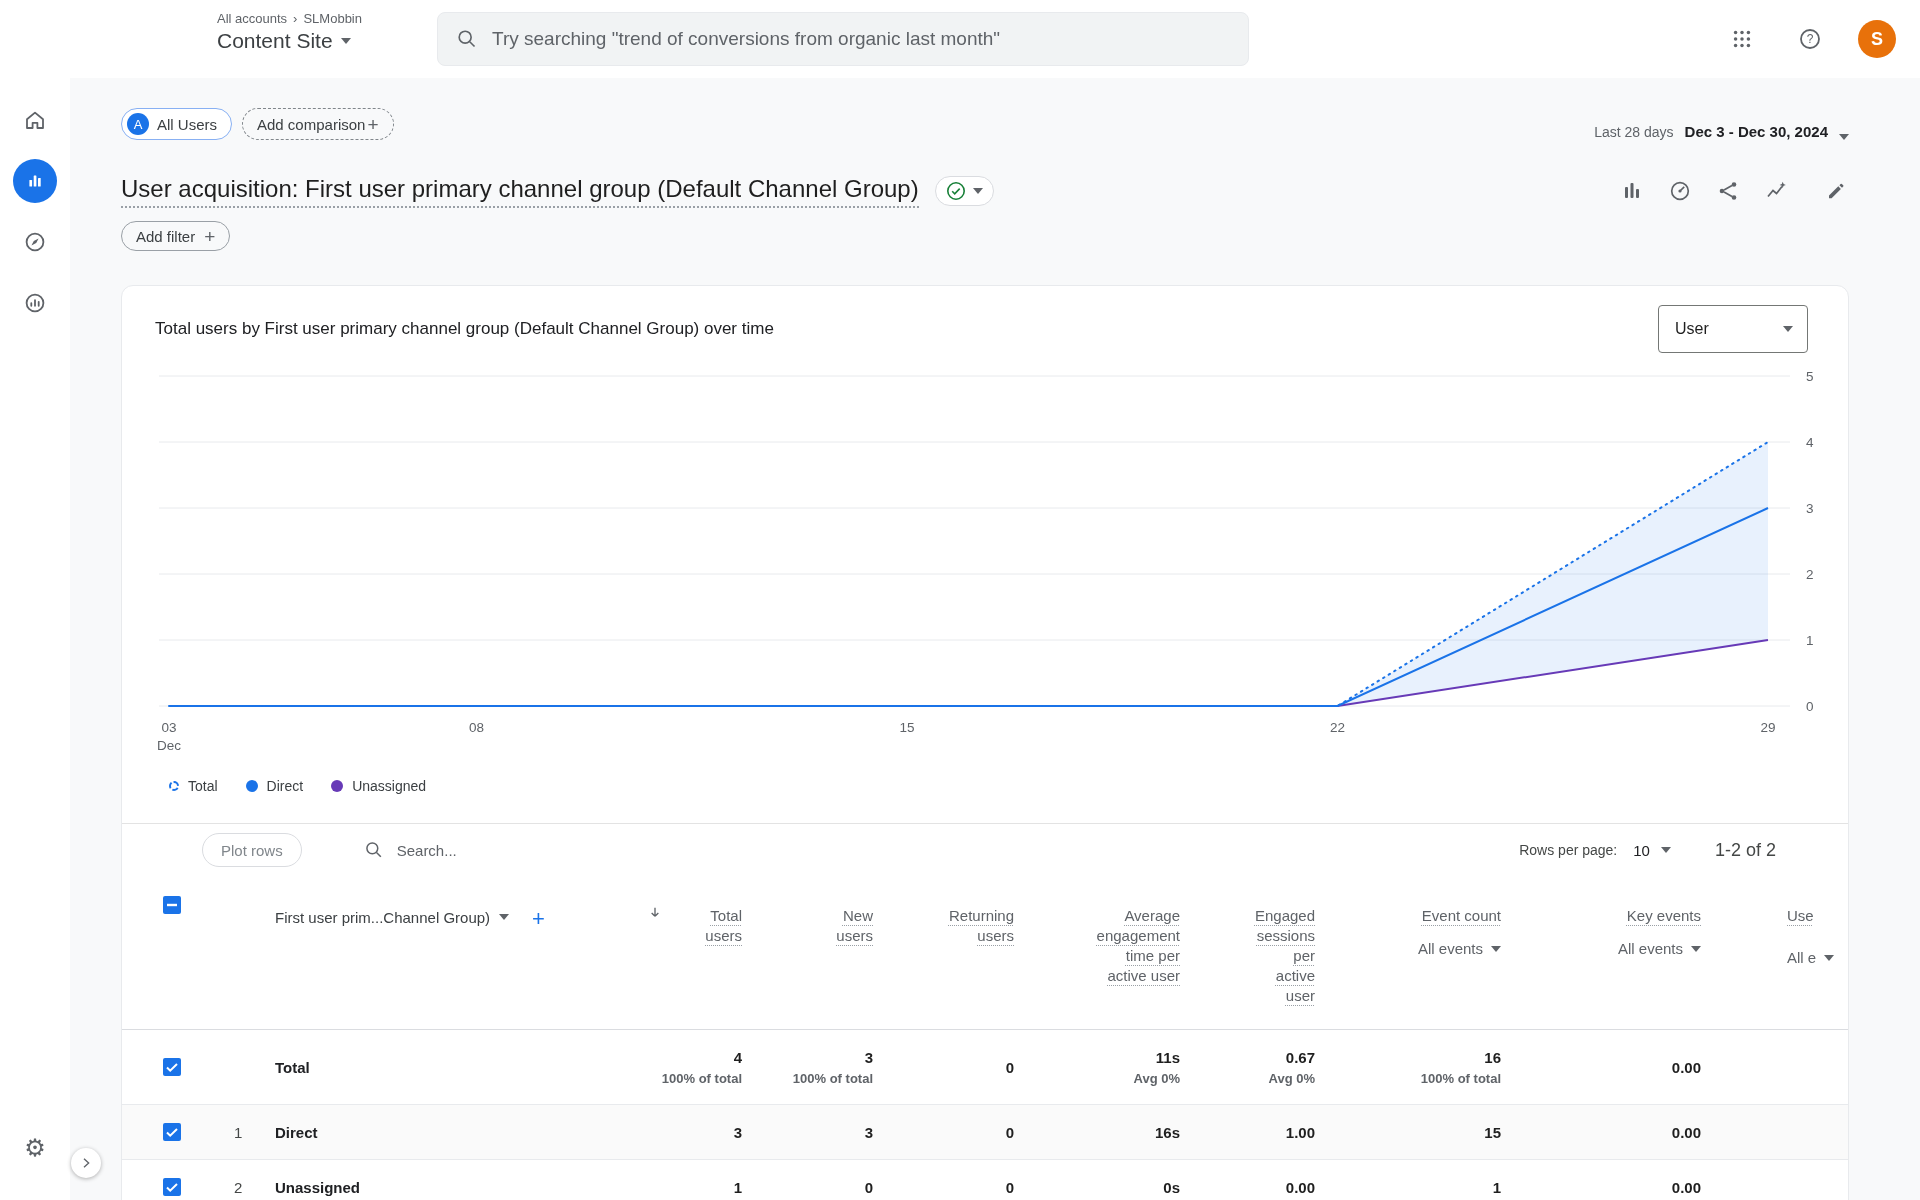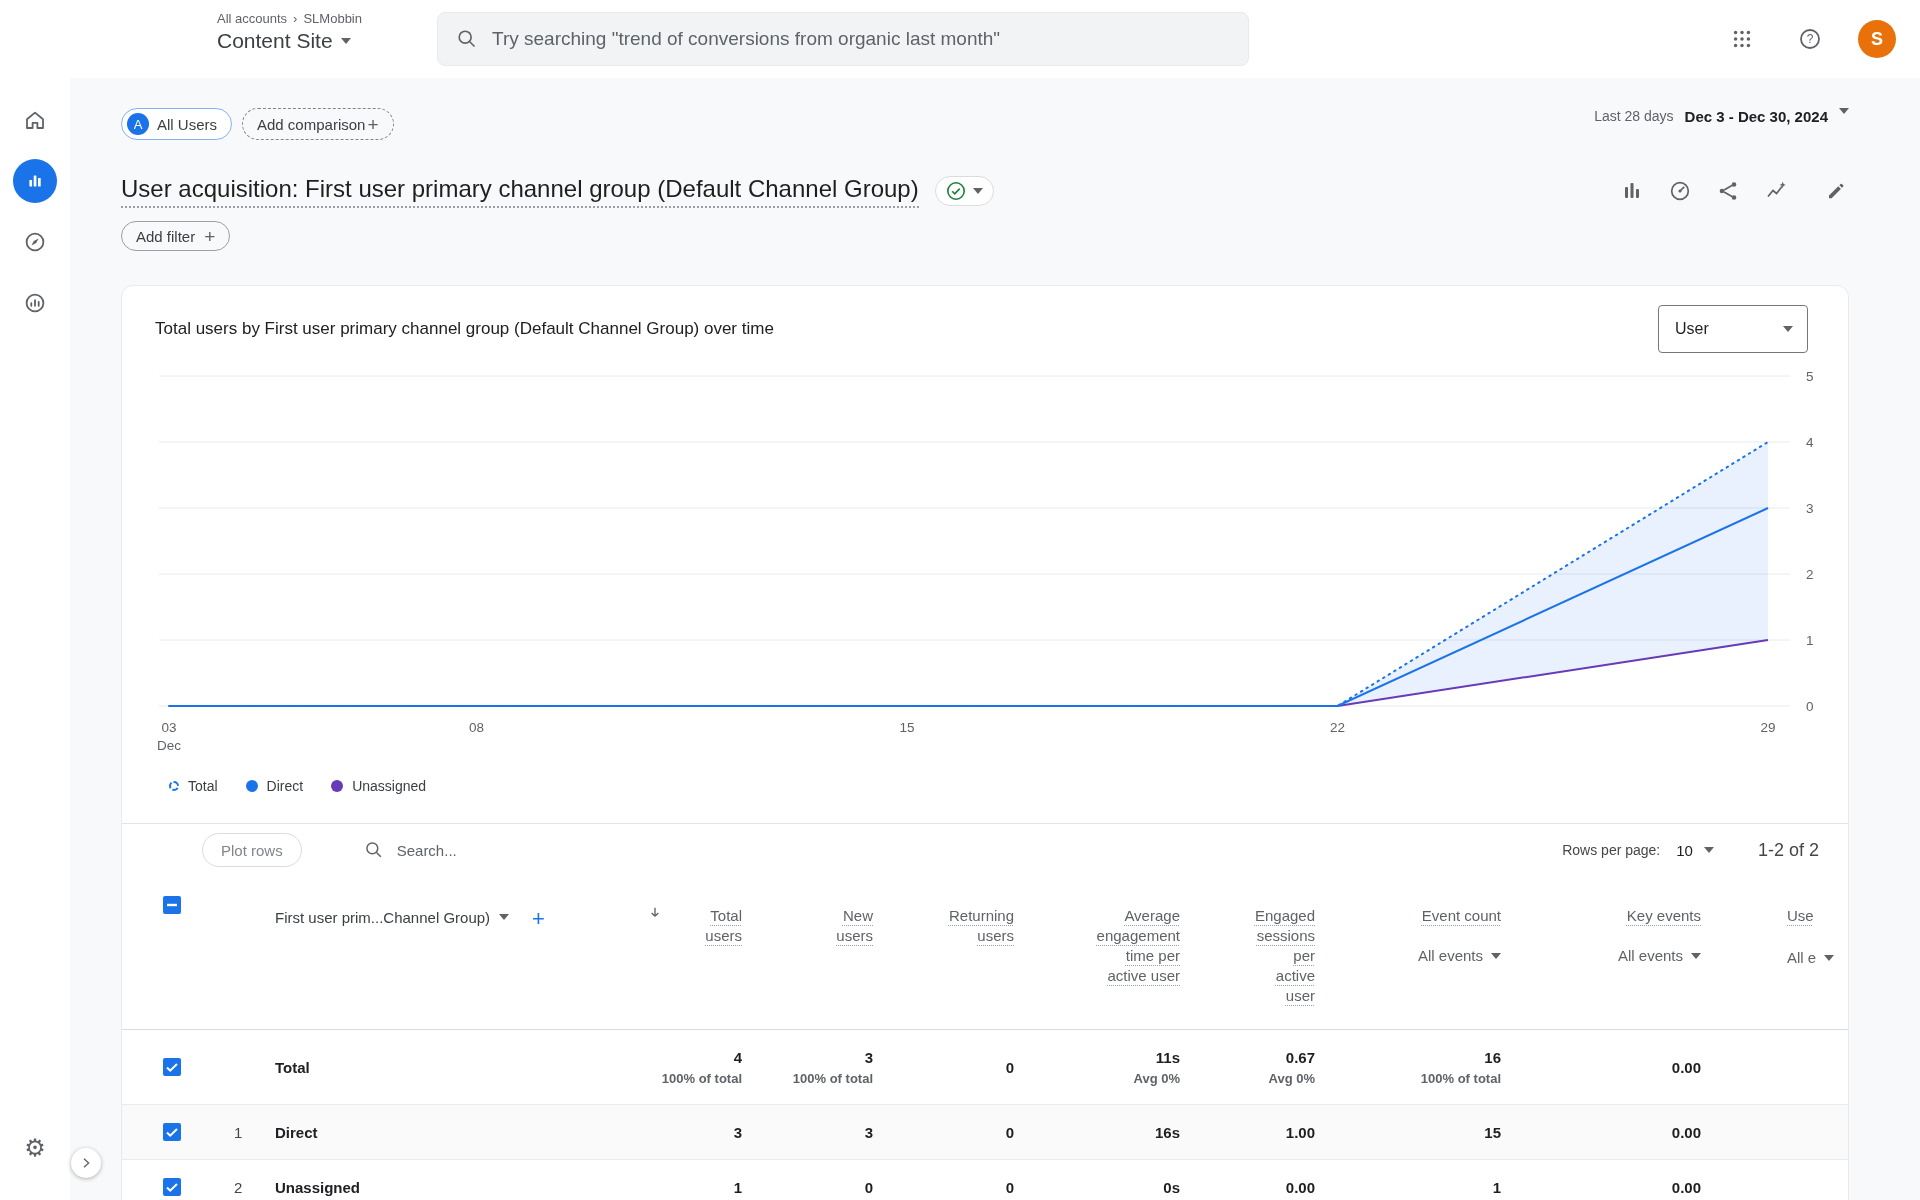--- a/index.html
+++ b/index.html
@@ -36,21 +36,21 @@
 
 
 .main{position:absolute;left:70px;top:78px;width:1850px;height:1122px;background:#f8f9fa;overflow:hidden}
 .chips-row{position:absolute;left:51px;top:30px;right:71px;height:32px;display:flex;align-items:center;gap:10px}
 .chip{height:32px;border-radius:16px;display:flex;align-items:center;background:#fff;cursor:pointer}
 .chip.all-users{border:1px solid #88b0f3;padding:0 14px 0 5px;gap:8px}
 .badge-a{width:22px;height:22px;border-radius:50%;background:#1a73e8;color:#fff;font-size:13px;display:flex;align-items:center;justify-content:center}
 .chip.dashed{border:1px dashed #80868b;background:transparent;padding:0 14px;gap:2px}
 .chip-label{font-size:15px;color:#3c4043}
 .plus{font-size:19px;color:#5f6368;line-height:1}
-.date-range{position:absolute;right:0;top:0;height:32px;display:flex;align-items:flex-start;gap:11px;cursor:pointer}
+.date-range{position:absolute;right:0;top:0;height:32px;display:flex;align-items:flex-end;gap:11px;cursor:pointer}
 .dr-preset{font-size:14px;color:#5f6368}
 .dr-range{font-size:15px;color:#202124;font-weight:bold}
 .title-row{position:absolute;left:51px;top:95px;right:71px;height:36px;display:flex;align-items:center}
 .page-title{font-size:24px;color:#1f1f1f;border-bottom:2px dotted #9aa0a6;padding-bottom:3px;white-space:nowrap}
 .title-badge{margin-left:16px;height:30px;border:1px solid #dadce0;border-radius:15px;background:#fff;display:flex;align-items:center;gap:7px;padding:0 10px;cursor:pointer}
 .title-actions{margin-left:auto;display:flex;align-items:center;gap:22px}
 .icon-24{width:26px;height:26px;display:flex;align-items:center;justify-content:center;cursor:pointer}
 .title-actions .edit{margin-left:12px}
 .filter-row{position:absolute;left:51px;top:140px;height:36px;display:flex;align-items:center}
 .chip.add-filter{height:30px;border:1px solid #9aa0a6;background:transparent;padding:0 14px;gap:9px;border-radius:15px}
@@ -66,40 +66,40 @@
 .legend-swatch{width:12px;height:12px;border-radius:50%;display:inline-block}
 .legend-swatch.dash{width:10px;height:10px;border:2px dashed #1a73e8;background:transparent}
 .tdivider{position:absolute;left:0;top:537px;width:100%;height:1px;background:#e3e3e3}
 
 
 .table-toolbar{position:absolute;left:0;top:538px;width:100%;height:52px;display:flex;align-items:center}
 .plot-rows{margin-left:80px;height:34px;padding:0 18px;border:1px solid #dadce0;border-radius:17px;font-size:15px;color:#80868b;background:#fff;display:flex;align-items:center;cursor:pointer}
 .tsearch{margin-left:62px;display:flex;align-items:center;gap:13px;flex:1}
 .tsearch input{border:none;outline:none;font-size:15px;color:#3c4043;width:420px;font-family:inherit;background:transparent}
 .tsearch input::placeholder{color:#5f6368}
-.toolbar-right{display:flex;align-items:center;margin-right:29px}
+.toolbar-right{display:flex;align-items:center;margin-right:72px}
 .rpp-label{font-size:14px;color:#444746}
 .rpp-value{font-size:15px;color:#202124;display:flex;align-items:center;gap:11px;margin-left:16px;cursor:pointer}
 .pagination{font-size:18px;color:#444746;margin-left:44px}
 .thead{position:absolute;left:0;top:590px;width:1835px;height:154px;display:grid;grid-template-columns:var(--tcols);border-bottom:1px solid #dadce0;background:#fff}
 .tbody{position:absolute;left:0;top:744px;width:1835px}
 .trow{display:grid;grid-template-columns:var(--tcols);border-bottom:1px solid #e8eaed;background:#fff}
 .trow.total-row{height:75px}
 .trow.data-row{height:55px}
 .trow.hovered{background:#fafafa}
 .th{padding-top:30px;font-size:15px;color:#5f6368;line-height:20px}
 .th.check-cell{padding-top:20px;display:flex;justify-content:center}
 .th.dim-cell{padding:32px 0 0 53px;display:flex;align-items:flex-start;gap:9px;color:#3c4043;font-size:15px}
 .th.metric{position:relative;display:flex;flex-direction:column;align-items:flex-end;padding-right:16px;text-align:right;cursor:pointer}
 .th-label{display:inline-block;text-decoration:underline dotted;text-decoration-color:#9aa0a6;text-decoration-thickness:1px;text-underline-offset:4px}
 .c3 .th-label,.c4 .th-label{max-width:48px}
 .c5 .th-label{max-width:80px}
 .c6 .th-label{max-width:92px}
 .c7 .th-label{max-width:64px}
-.th-filter{margin-top:20px;display:flex;align-items:center;gap:8px;color:#5f6368;font-size:15px;cursor:pointer}
+.th-filter{margin-top:13px;display:flex;align-items:center;gap:8px;color:#5f6368;font-size:15px;cursor:pointer}
 .th.c10,.td.c10{align-items:flex-start;padding-left:70px;padding-right:0}
 .th.c10 .th-filter{margin-top:22px}
 .sort-arrow{position:absolute;left:13px;top:29px}
 .dim-caret{margin-top:6px}
 .dim-plus{font-size:22px;color:#1a73e8;line-height:1;margin-left:14px;cursor:pointer}
 .td{display:flex;align-items:center}
 .td.c1{justify-content:center}
 .checkbox{width:18px;height:18px;display:block;cursor:pointer}
 .td.c2{padding-left:12px}
 .row-num{width:41px;font-size:15px;color:#444746}

